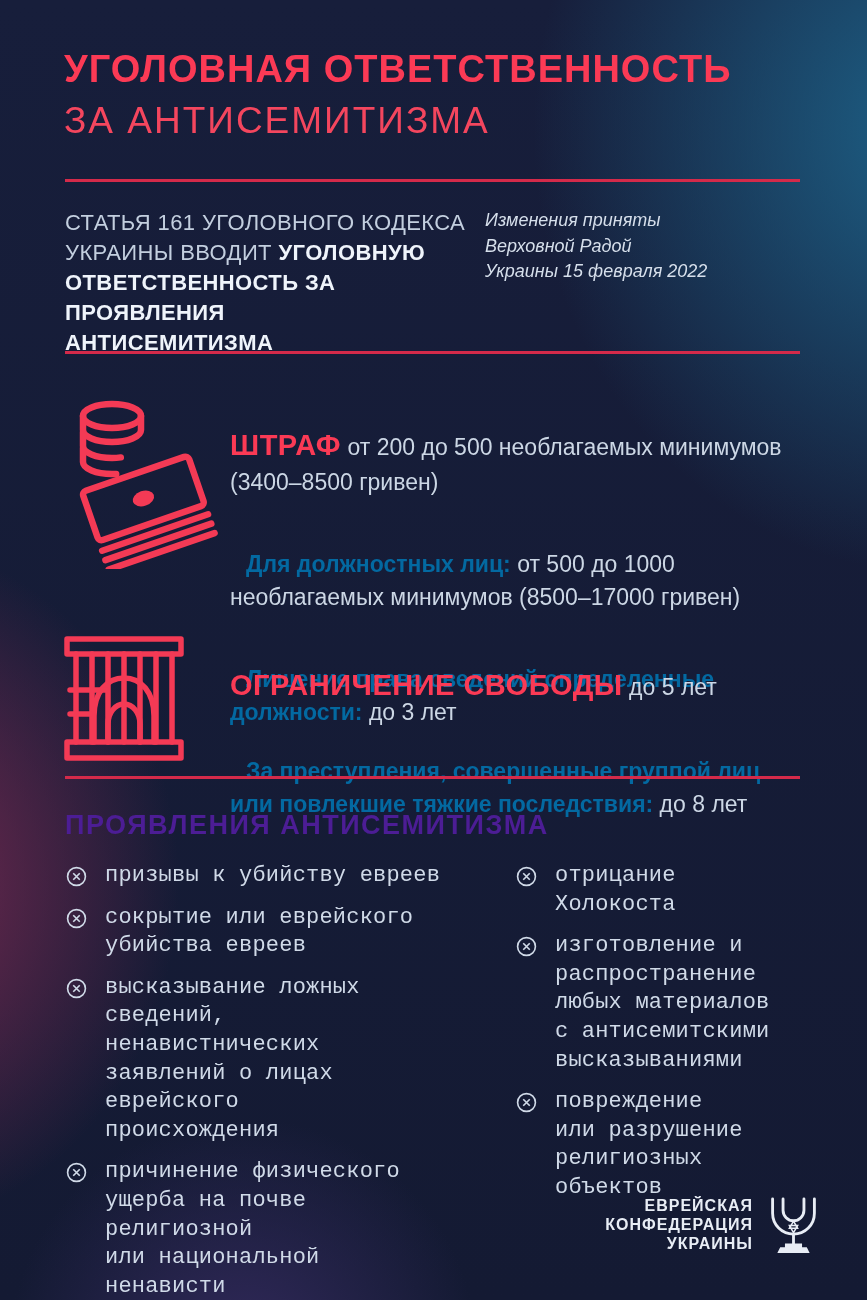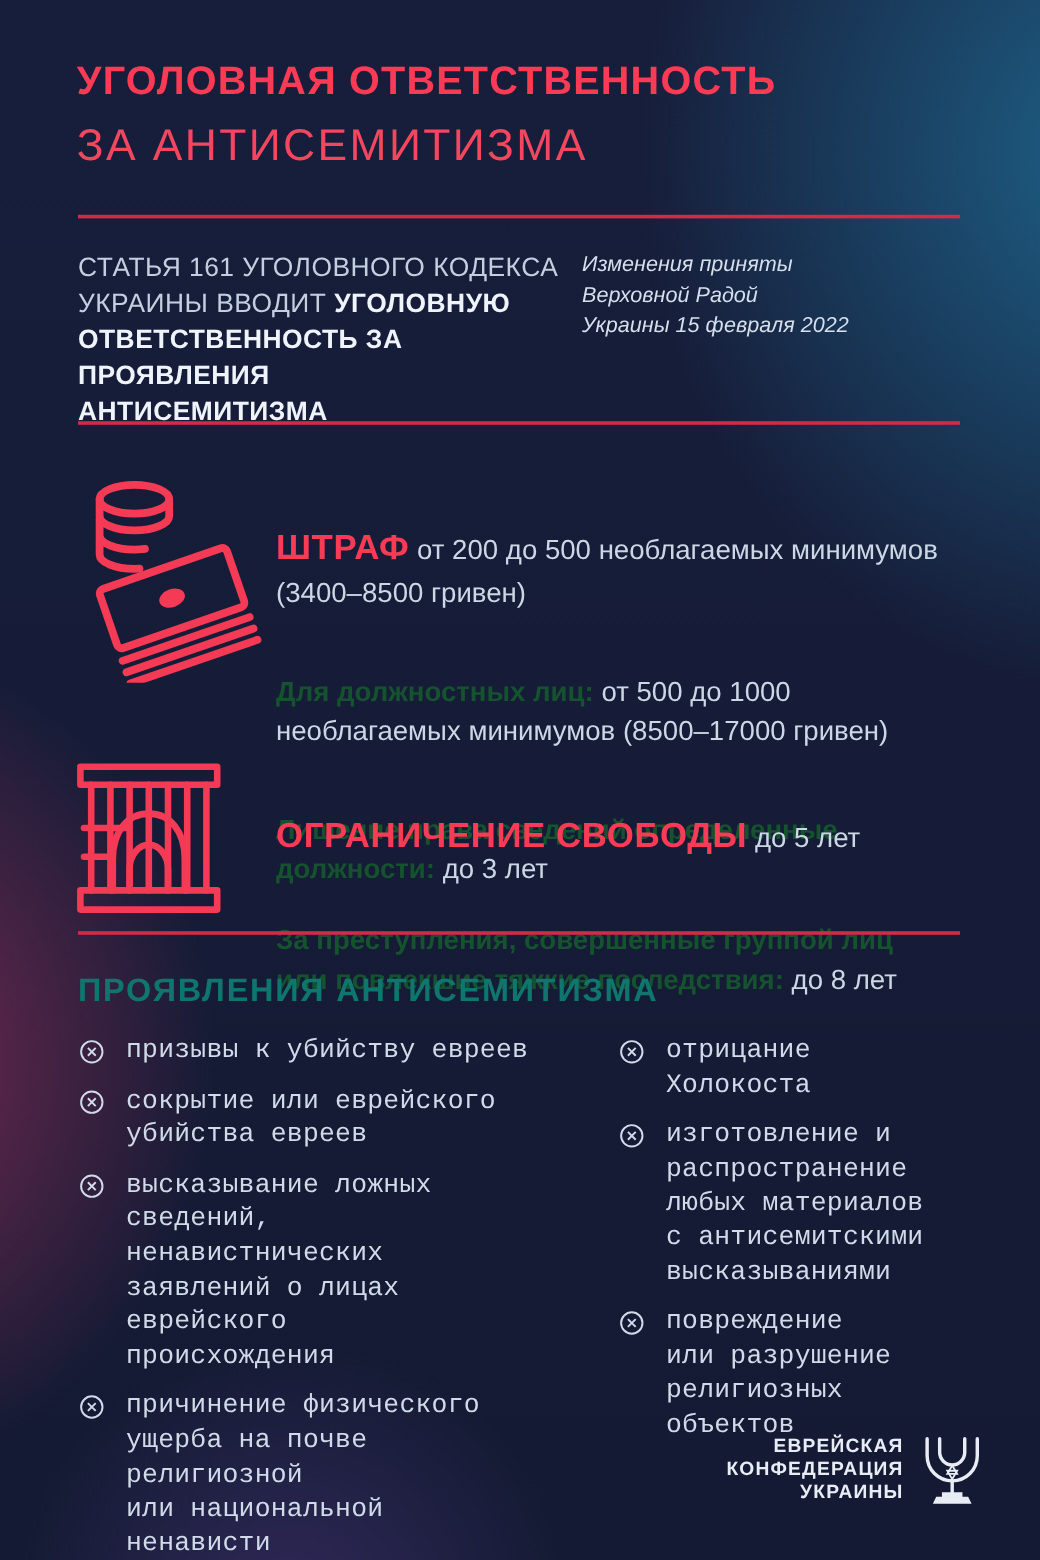--- a/index.html
+++ b/index.html
@@ -10,44 +10,44 @@
     background:
       radial-gradient(75% 55% at 108% 10%, #1d6187 0%, rgba(29,97,135,0) 62%),
       radial-gradient(55% 42% at -14% 68%, #7c2a52 0%, rgba(124,42,82,0) 63%),
       radial-gradient(45% 30% at 28% 104%, #31295a 0%, rgba(49,41,90,0) 60%),
       linear-gradient(180deg, #171e3b 0%, #141a33 100%);
   }
   .abs { position:absolute; }
   .pre { white-space:pre-line; }
 
   
-  .title-line1 { left:64px; top:48px; font-size:33px; font-weight:800; letter-spacing:1px; color:#fb3a55; }
+  .title-line1 { left:64px; top:48px; font-size:38px; font-weight:800; letter-spacing:1px; color:#fb3a55; }
   .title-line2 { left:64px; top:100px; font-size:37px; font-weight:300; letter-spacing:2px; color:#f4465e; }
 
   .divider { left:65px; width:735px; height:3px; background:#d42a4a; }
   .d1 { top:179px; } .d2 { top:351px; } .d3 { top:776px; }
 
   
   .intro { left:65px; top:208px; width:735px; display:flex; }
   .intro-left { flex:none; width:420px; font-size:22px; line-height:1.36; letter-spacing:0.4px; color:#c3cfdf; }
   .intro-left b { font-weight:700; color:#eff4fb; }
   .intro-right { flex:none; width:315px; font-style:italic; font-size:18px; line-height:1.42; color:#d6dfeb; }
 
   
   .section { left:60px; width:745px; }
   .sec-fine { top:388px; height:235px; }
   .sec-free { top:628px; height:140px; }
   .sec-icon { position:absolute; left:2px; top:6px; }
-  .sec-text { position:absolute; left:170px; top:16px; width:565px; font-size:23px; line-height:1.42; color:#ccd7e5; }
+  .sec-text { position:absolute; left:170px; top:4px; width:565px; font-size:23px; line-height:1.42; color:#ccd7e5; }
   .sec-text p { margin:0 0 17px 0; }
   .red-lead { font-weight:800; color:#fb3a55; font-size:29px; letter-spacing:0.5px; }
-  .bold-lead { font-weight:700; color:#14532d; }
-
-  
-  .manifest-heading { left:65px; top:810px; font-size:27px; font-weight:800; letter-spacing:1.5px; color:#0f766e; }
+  .bold-lead { font-weight:700; color:#0369a1;margin-left:16px; }
+
+  
+  .manifest-heading { left:65px; top:810px; font-size:27px; font-weight:800; letter-spacing:1.5px; color:#4c1d95; }
   .list { left:65px; top:862px; width:740px; display:flex; }
   .col-left { flex:none; width:450px; }
   .col-right { flex:none; width:290px; }
   .item { display:flex; align-items:flex-start; margin-bottom:13px; font-size:22px; line-height:1.3; letter-spacing:0.2px; color:#d0dae8; }
   .bullet { flex:none; width:23px; height:23px; margin-right:17px; margin-top:3px; }
   .item-text { width:340px;font-family:Liberation Mono, monospace; }
   .col-right .item-text { width:250px; }
 
   
   .logo { right:45px; top:1194px; display:flex; align-items:center; }

